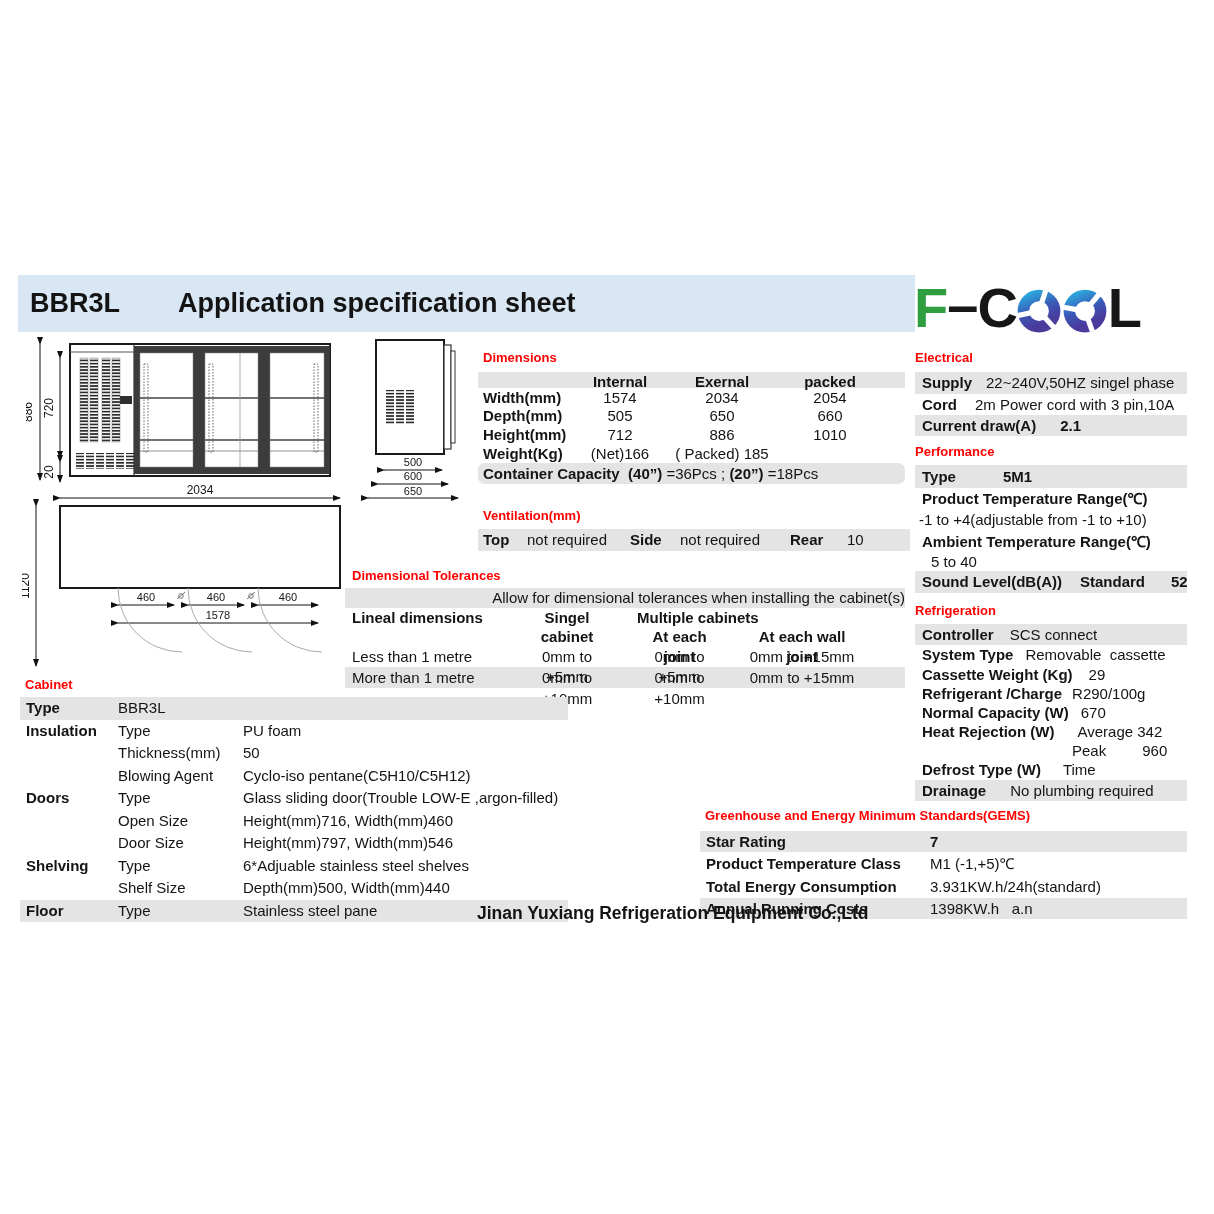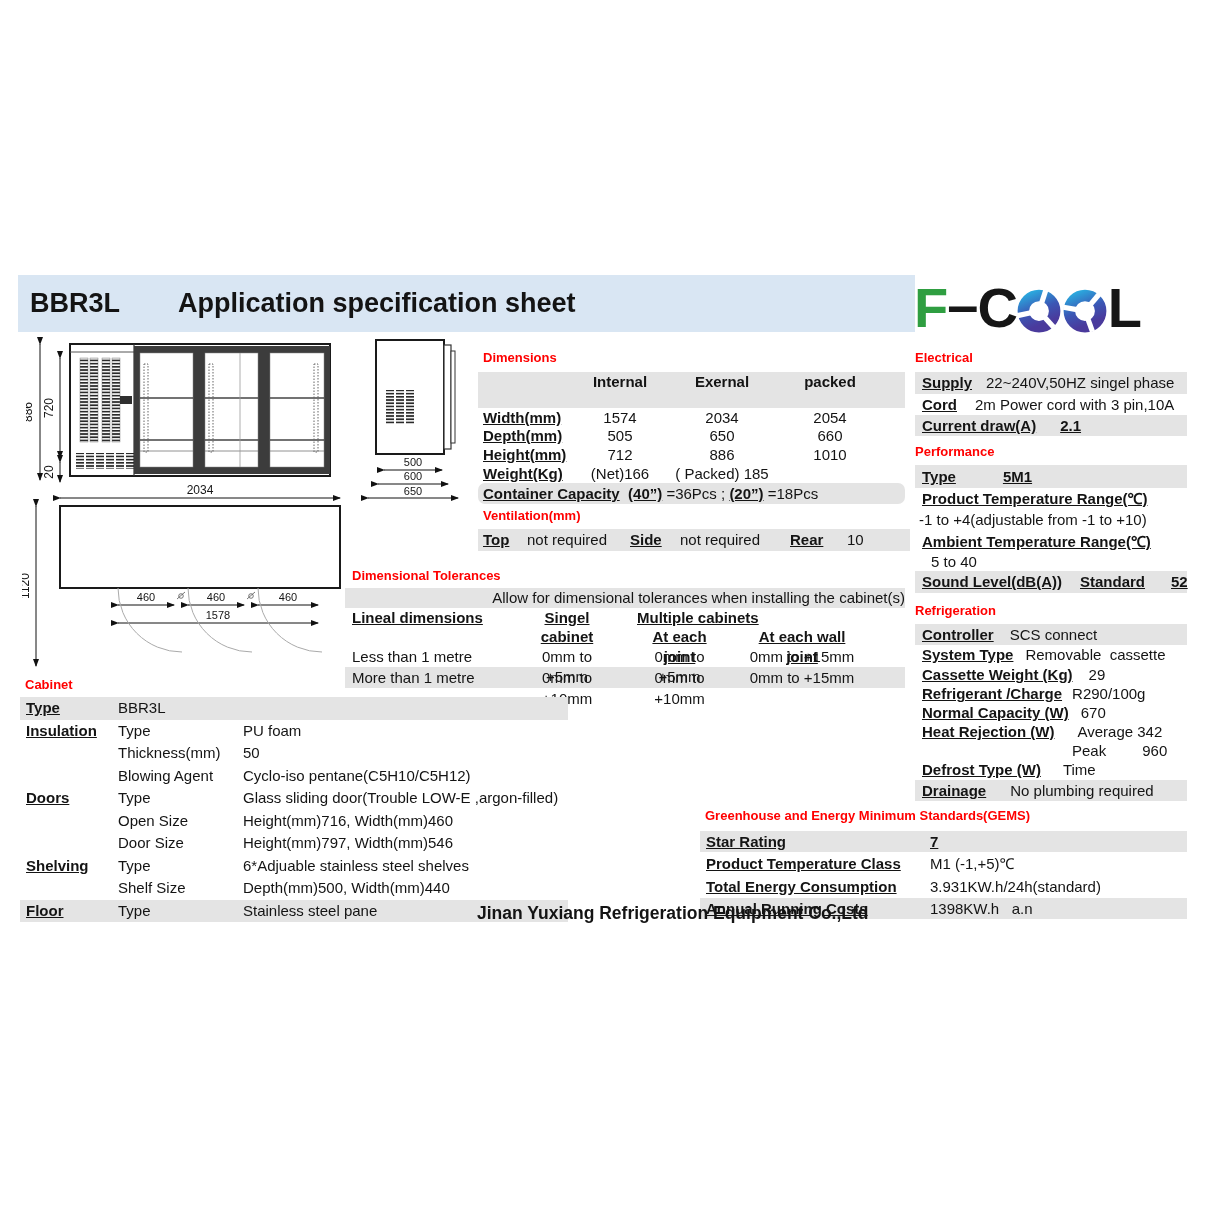--- a/index.html
+++ b/index.html
@@ -1,36 +1,36 @@
 <!DOCTYPE html>
 <html><head>
 <meta charset="utf-8">
 <style>
   html,body{margin:0;padding:0;background:#ffffff;}
   body{width:1214px;height:1214px;position:relative;font-family:"Liberation Sans",sans-serif;color:#141414;overflow:hidden;}
   .abs{position:absolute;}
-  .b{font-weight:bold;text-decoration:underline;}
+  .b{font-weight:bold;}
   .pre{white-space:pre;}
   .red-h{color:#ff0000;font-weight:bold;font-size:13px;line-height:20px;}
   .gray{background:#e4e4e4;}
   
   .band{left:18px;top:275px;width:897px;height:57px;background:#d9e6f3;display:flex;align-items:center;}
   .band .model{font-size:27px;font-weight:bold;margin-left:12px;}
   .band .title{font-size:27px;font-weight:bold;margin-left:58px;}
   
   .logo{left:914px;top:279px;height:58px;display:flex;align-items:center;}
   .logo span{font-size:56px;font-weight:800;line-height:56px;letter-spacing:-2px;color:#161616;}
   .logo .lg-f{color:#2f9e41;}
   .logo .lg-dash{margin:0 1px 6px 1px;font-weight:800;}
   .logo svg{margin:4px -1px 0 -1px;}
   
   .dimtab{left:478px;top:372px;width:427px;font-size:15px;}
   .dimrow{display:grid;grid-template-columns:87px 100px 104px 112px;padding-left:5px;}
   .dimrow .c{text-align:center;}
-  .dimhead{height:36px;line-height:20px;font-weight:bold;}
+  .dimhead{height:16px;line-height:20px;font-weight:bold;}
   .dimr{height:19px;line-height:19px;}
   .contcap{height:21px;line-height:21px;padding-left:5px;white-space:pre;border-radius:7px;}
   
   .ventrow{left:478px;top:529px;width:427px;height:22px;line-height:22px;display:grid;grid-template-columns:44px 103px 50px 110px 57px auto;padding-left:5px;font-size:15px;}
   
   .tol{left:345px;top:588px;width:560px;font-size:15px;}
   .tolnote{height:20px;line-height:20px;padding-left:7px;text-align:right;}
   .tolgrid{display:grid;grid-template-columns:150px 120px 105px 140px;}
   .tolgrid .c{text-align:center;margin-left:24px;}
   .tolh1{height:19px;line-height:19px;}

